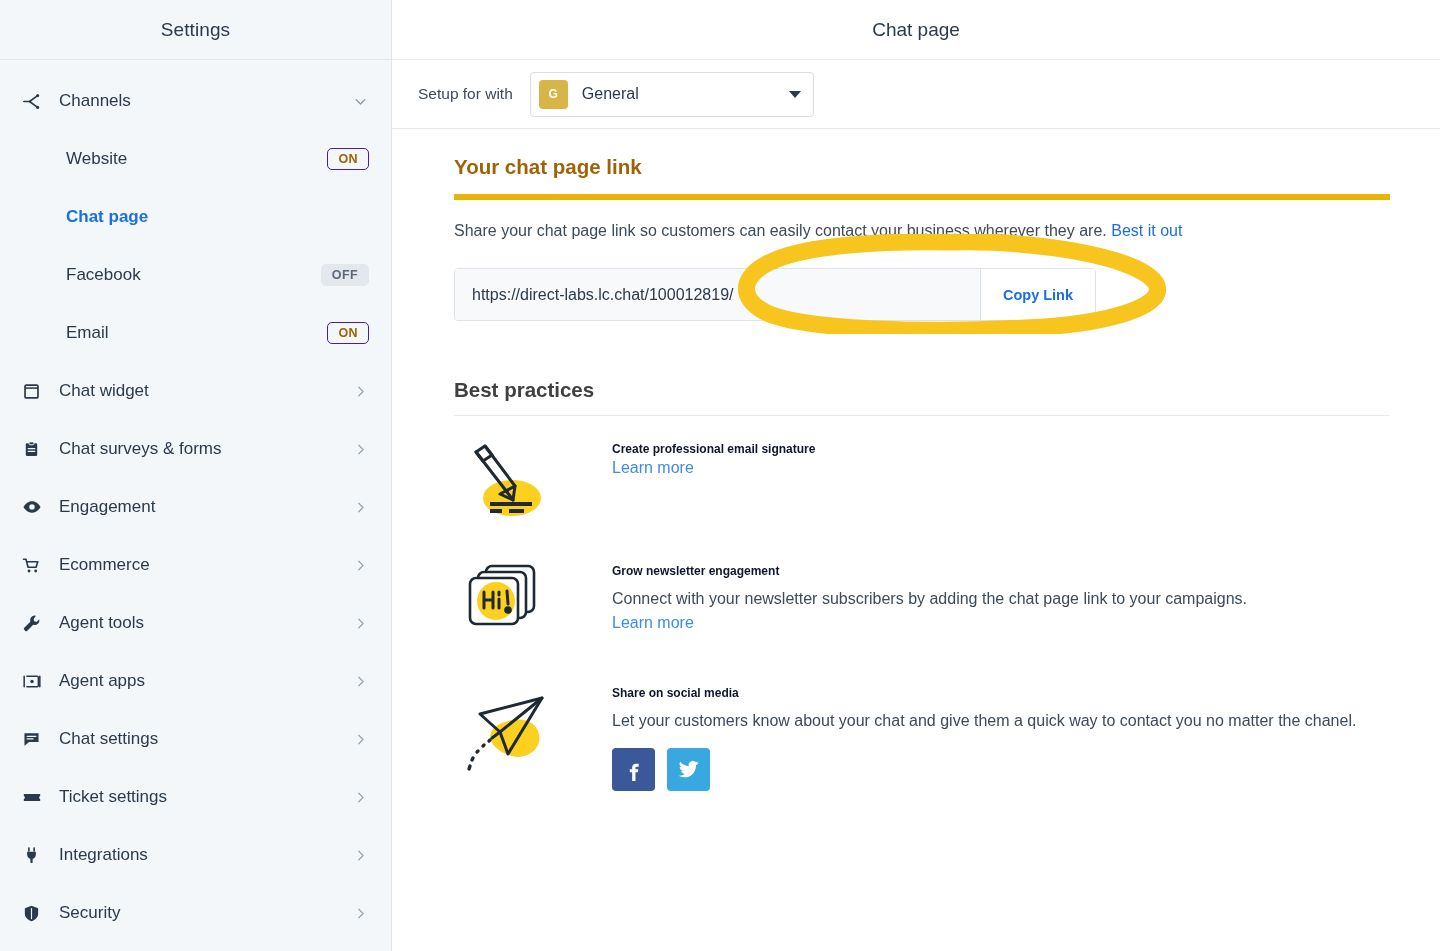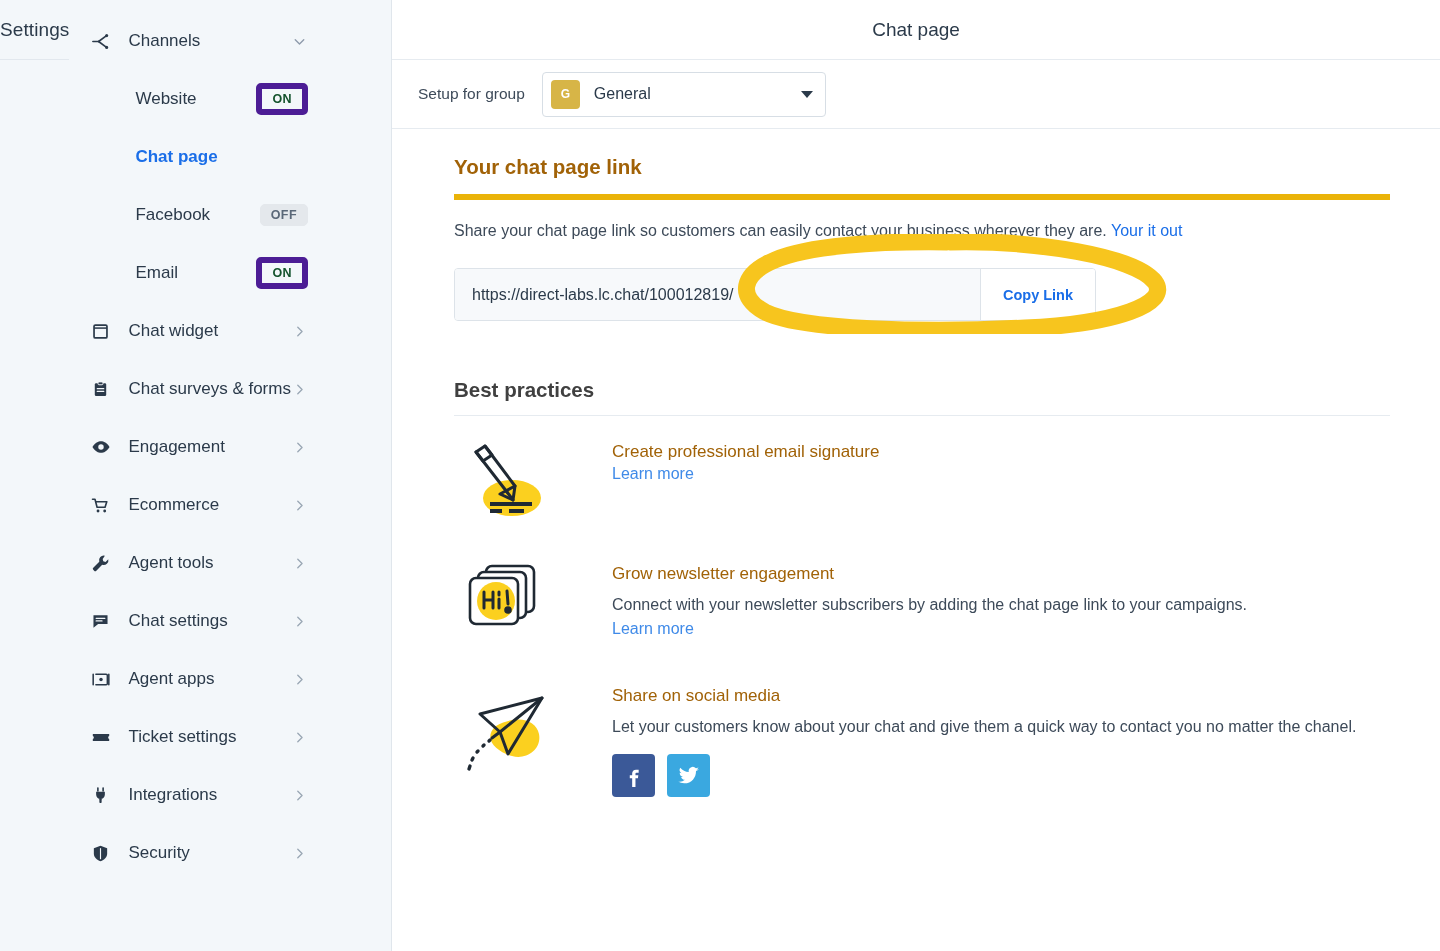--- a/index.html
+++ b/index.html
@@ -11,21 +11,21 @@
     font-family: "Liberation Sans", sans-serif;
     -webkit-font-smoothing: antialiased;
   }
   .app { display: flex; width: 1440px; height: 951px; }
 
   
   .sidebar {
     width: 392px; height: 951px;
     background: #f3f7fa;
     border-right: 1px solid #e0e6ec;
-    display: flex; flex-direction: row;
+    display: flex; flex-direction: column;
     overflow: hidden;
   }
   .sidebar-header {
     height: 60px; flex: 0 0 60px;
     display: flex; align-items: center; justify-content: center;
     border-bottom: 1px solid #e2e8ee;
   }
   .sidebar-title {
     font-size: 19px; color: #2b3a4a; font-weight: 400; letter-spacing: .1px;
   }
@@ -55,21 +55,21 @@
   .nav-sub .nav-label { margin-left: 8px; font-size: 17px; }
   .nav-sub.active .nav-label { color: #1a6ee8; font-weight: 700; }
   .chev {
     color: #9aa7b4; display: flex; align-items: center;
   }
   .badge {
     font-size: 12.5px; font-weight: 700; letter-spacing: .4px;
     padding: 4px 10px; border-radius: 5px;
     line-height: 1;
   }
-  .badge.on { color: #14532d; border: 6px solid #4c1d95; background: transparent; }
+  .badge.on { color: #a16207; border: 1px solid #4c1d95; background: transparent; }
   .badge.off { color: #5a6878; background: #e4e8ec; border: 1px solid #e4e8ec; }
 
   
   .main {
     flex: 1 1 auto; height: 951px;
     display: flex; flex-direction: column;
     background: #ffffff; overflow: hidden;
   }
   .main-header {
     height: 60px; flex: 0 0 60px;
@@ -159,21 +159,21 @@
     border-bottom: 1px solid #e6ebf0;
   }
   .bp-list { margin-top: 12px; }
   .bp-item { display: flex; margin-top: 22px; }
   .bp-art {
     flex: 0 0 158px; height: 100px;
     display: flex; align-items: flex-start; justify-content: flex-start;
     padding-left: 6px;
   }
   .bp-body { flex: 1 1 auto; max-width: 790px; padding-top: 4px; }
-  .bp-head { font-size: 17px; font-weight: 400; color: #a16207; }
+  .bp-head { font-size: 12px; font-weight: 700; color: #0f172a; }
   .bp-desc { margin-top: 9px; font-size: 16px; color: #3d4a59; line-height: 1.5; }
   .bp-link {
     display: inline-block; margin-top: 3px;
     font-size: 16px; color: #3f8ae8; text-decoration: none; cursor: pointer;
   }
   .socials { display: flex; gap: 12px; margin-top: 15px; }
   .social {
     width: 43px; height: 43px; border-radius: 4px;
     display: flex; align-items: center; justify-content: center;
     cursor: pointer;
@@ -301,42 +301,42 @@
         <span class="nav-label">Agent tools</span>
         <span class="chev">
           <svg width="17" height="17" viewBox="0 0 20 20" fill="none" stroke="#9aa7b4" stroke-width="1.6" stroke-linecap="round" stroke-linejoin="round">
               <path d="M8 5 l5 5 -5 5"></path>
             </svg>
         </span>
       </div>
 
       <div class="nav-row">
         <span class="nav-icon">
-          <svg width="19" height="19" viewBox="0 0 20 20" fill="#2b3a4a">
-            <path d="M2.6 3.4 h14.8 v9.2 h-9.9 l-4.9 4 z"></path>
-            <path d="M5.4 6.6 h9.2 M5.4 9.4 h6.2" stroke="#f3f7fa" stroke-width="1.3" stroke-linecap="round"></path>
-          </svg>
-        </span>
-        <span class="nav-label">Chat settings</span>
-        <span class="chev">
-          <svg width="17" height="17" viewBox="0 0 20 20" fill="none" stroke="#9aa7b4" stroke-width="1.6" stroke-linecap="round" stroke-linejoin="round">
-              <path d="M8 5 l5 5 -5 5"></path>
-            </svg>
-        </span>
-      </div>
-
-      <div class="nav-row">
-        <span class="nav-icon">
           <svg width="20" height="19" viewBox="0 0 22 20" fill="none" stroke="#2b3a4a" stroke-width="1.7" stroke-linecap="round">
             <path d="M5.4 4.2 H16.6 a1.4 1.4 0 0 1 1.4 1.4 V14.4 a1.4 1.4 0 0 1 -1.4 1.4 H5.4"></path>
             <path d="M2.4 4.2 V15.8 M19.6 4.2 V15.8"></path>
             <circle cx="11" cy="10" r="1.9" fill="#2b3a4a" stroke="none"></circle>
           </svg>
         </span>
         <span class="nav-label">Agent apps</span>
+        <span class="chev">
+          <svg width="17" height="17" viewBox="0 0 20 20" fill="none" stroke="#9aa7b4" stroke-width="1.6" stroke-linecap="round" stroke-linejoin="round">
+              <path d="M8 5 l5 5 -5 5"></path>
+            </svg>
+        </span>
+      </div>
+
+      <div class="nav-row">
+        <span class="nav-icon">
+          <svg width="19" height="19" viewBox="0 0 20 20" fill="#2b3a4a">
+            <path d="M2.6 3.4 h14.8 v9.2 h-9.9 l-4.9 4 z"></path>
+            <path d="M5.4 6.6 h9.2 M5.4 9.4 h6.2" stroke="#f3f7fa" stroke-width="1.3" stroke-linecap="round"></path>
+          </svg>
+        </span>
+        <span class="nav-label">Chat settings</span>
         <span class="chev">
           <svg width="17" height="17" viewBox="0 0 20 20" fill="none" stroke="#9aa7b4" stroke-width="1.6" stroke-linecap="round" stroke-linejoin="round">
               <path d="M8 5 l5 5 -5 5"></path>
             </svg>
         </span>
       </div>
 
       <div class="nav-row">
         <span class="nav-icon">
           <svg width="20" height="19" viewBox="0 0 22 20" fill="#2b3a4a">
@@ -387,35 +387,35 @@
     </nav>
   </aside>
 
   <section class="main">
 
     <div class="main-header">
       <div class="main-title">Chat page</div>
     </div>
 
     <div class="subbar">
-      <div class="subbar-label">Setup for group</div>
+      <div class="subbar-label">Setup for with</div>
       <div class="group-select">
         <span class="group-avatar">G</span>
         <span class="group-name">General</span>
         <span class="caret"></span>
       </div>
     </div>
 
     <div class="content">
 
       <div class="section-title">Your chat page link</div>
 
       <p class="lead">
         <span>Share your chat page link so customers can easily contact your business wherever they are.</span>
-        <a class="inline-link" href="#">Your it out</a>
+        <a class="inline-link" href="#">Best it out</a>
       </p>
 
       <div class="link-row">
         <input class="link-input" type="text" value="https://direct-labs.lc.chat/100012819/" style="">
         <button class="copy-btn">Copy Link</button>
       </div>
 
       <svg class="annot" viewBox="0 0 440 100">
         <path d="M215 8 C300 6 400 22 420 48 C436 70 380 90 290 94 C190 99 66 96 30 78 C2 63 6 40 40 26 C72 12 140 7 212 8" fill="none" stroke="#f7c51e" stroke-width="17" stroke-linecap="round" stroke-linejoin="round"></path>
       </svg>

